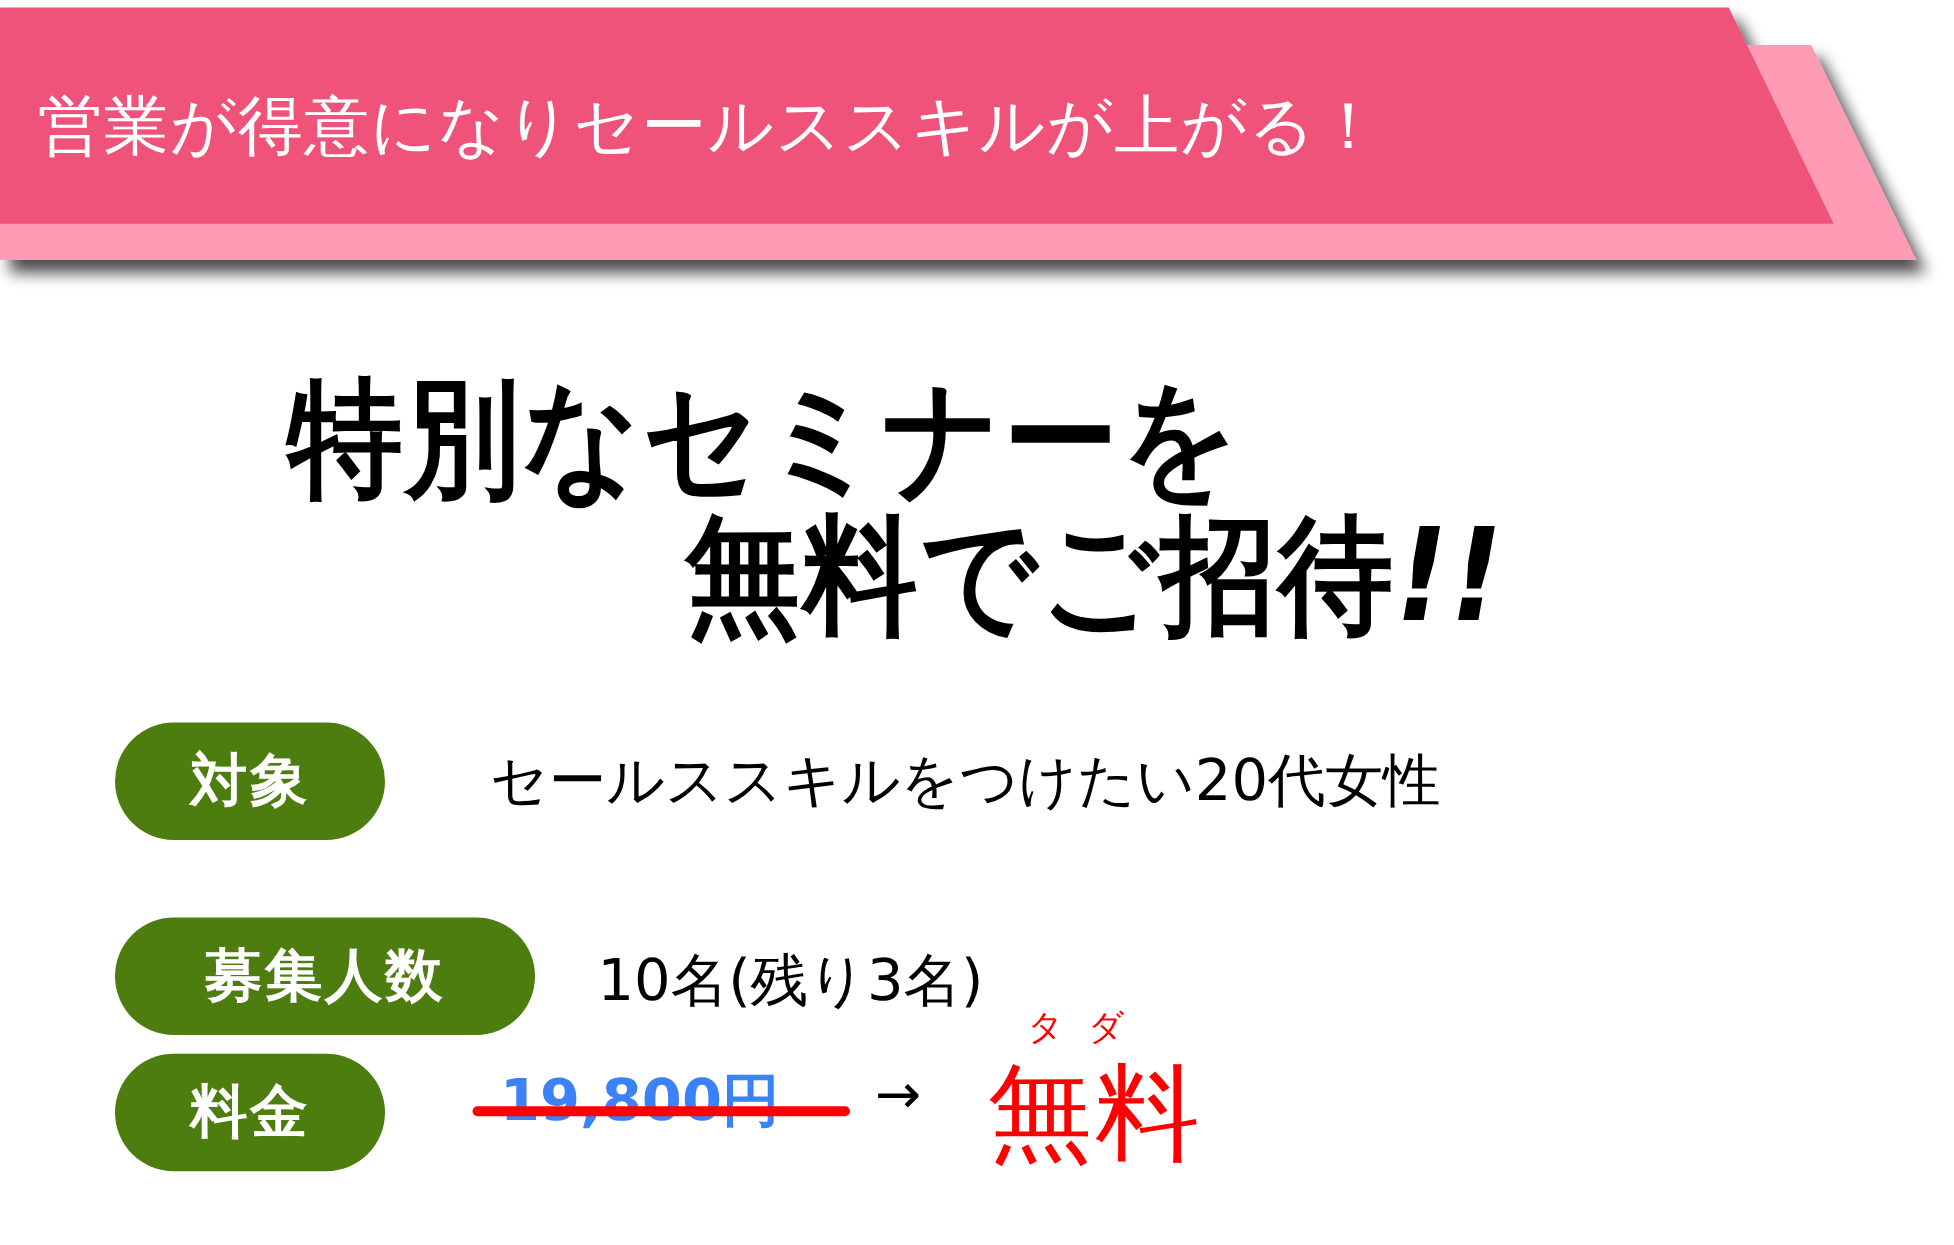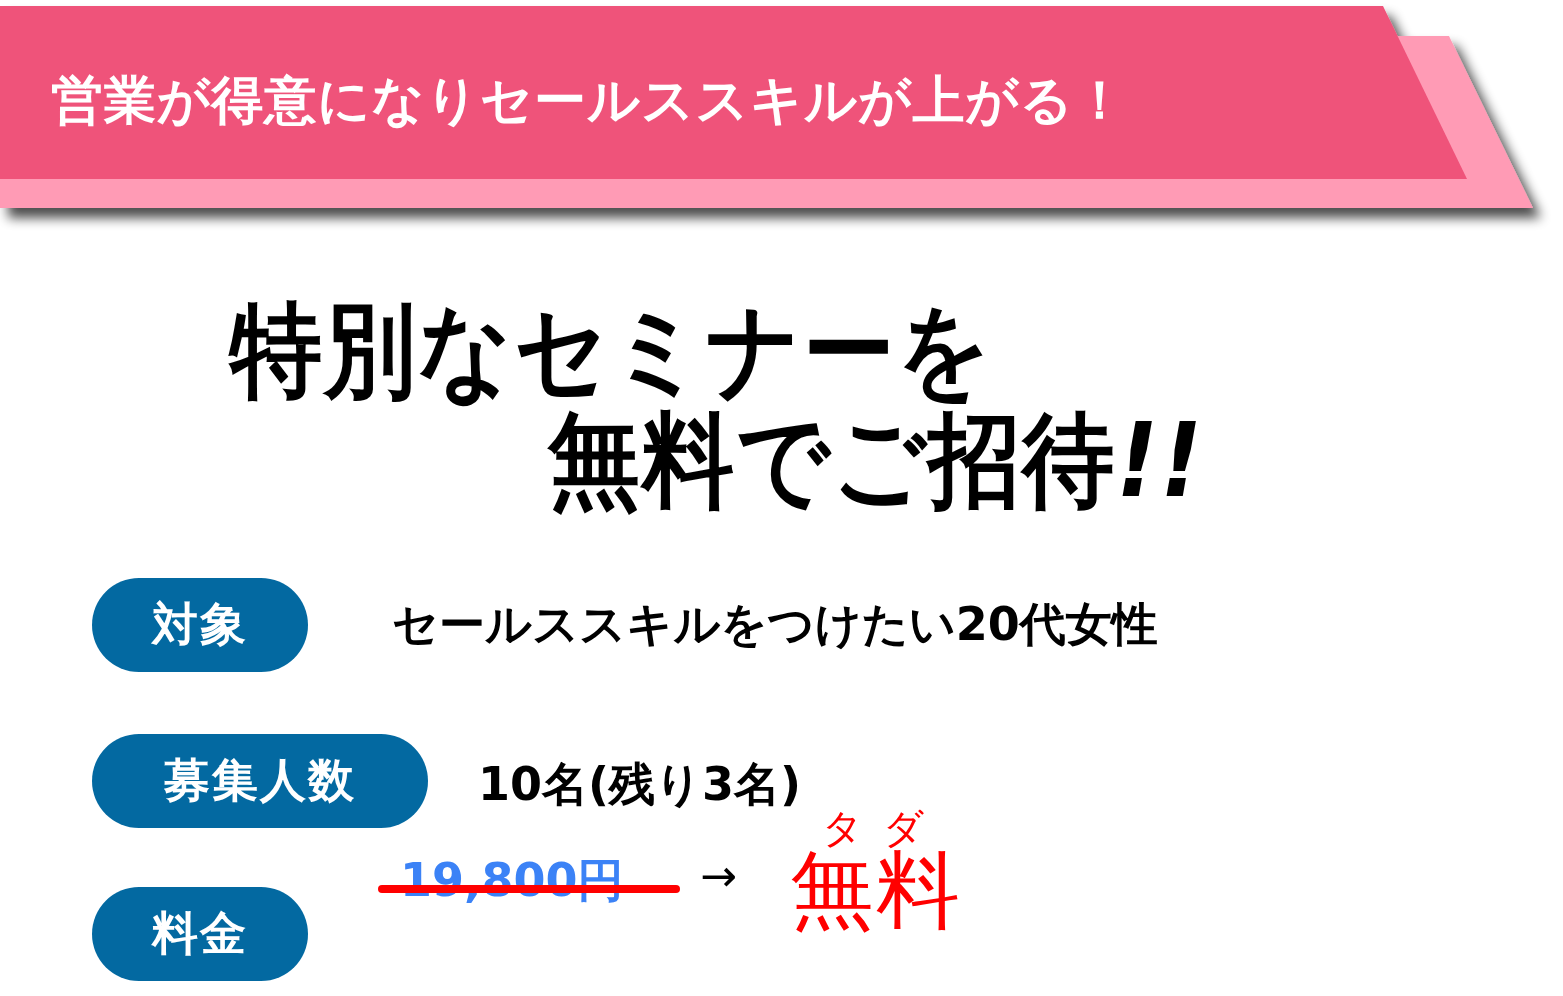--- a/index.html
+++ b/index.html
@@ -4,52 +4,52 @@
 <style>
   html, body { margin: 0; padding: 0; }
   body {
     width: 1563px; height: 996px; background: #ffffff; position: relative; overflow: hidden;
     font-family: "DejaVu Sans", "Liberation Sans", sans-serif;
   }
   .banner { position: absolute; left: 0; top: 0; width: 1563px; height: 240px; }
   .banner svg { position: absolute; left: 0; top: 0; }
   .banner-text {
     position: absolute; left: 30px; top: 66px; font-size: 52px; color: #ffffff;
-    letter-spacing: 1px; white-space: nowrap; font-weight: bold; margin-left: 21px;
+    letter-spacing: 1px; white-space: nowrap; font-weight: normal;
   }
   .headline {
     position: absolute; left: 230px; top: 300px; font-size: 92px; color: #000;
     font-weight: bold; line-height: 1; transform: scaleY(1.12); transform-origin: top left;
     white-space: nowrap; letter-spacing: 2px;
   }
   .headline2 {
     position: absolute; left: 548px; top: 410px; font-size: 92px; color: #000;
     font-weight: bold; line-height: 1; transform: scaleY(1.12); transform-origin: top left;
     white-space: nowrap; letter-spacing: 2px;
   }
   .excl { font-style: italic; }
   .pill {
-    position: absolute; background: #0369a1; color: #fff; border-radius: 48px;
+    position: absolute; background: #4d7c0f; color: #fff; border-radius: 48px;
     height: 94px; display: flex; align-items: center; justify-content: center;
     font-size: 46px; font-weight: bold; letter-spacing: 2px;
   }
   .value {
-    position: absolute; font-size: 46px; color: #000; white-space: nowrap; font-weight: bold;
+    position: absolute; font-size: 46px; color: #000; white-space: nowrap; font-weight: normal;
   }
   .old-price { position: absolute; left: 400px; top: 850px; font-size: 46px; color: #3b82f6; font-weight: bold; }
   .strike {
     position: absolute; left: 378px; top: 885px; width: 302px; height: 8px; background: #FF0000; border-radius: 4px;
   }
   .arrow { position: absolute; left: 700px; top: 850px; font-size: 44px; color: #000; }
   .free {
     position: absolute; left: 790px; top: 848px; font-size: 84px; color: #FF0000; font-weight: normal;
     line-height: 1; letter-spacing: 2px;
   }
   .ruby {
-    position: absolute; left: 822px; top: 808px; font-size: 40px; color: #FF0000; letter-spacing: 20px; line-height: 1;
+    position: absolute; left: 822px; top: 808px; font-size: 28px; color: #FF0000; letter-spacing: 20px; line-height: 1;
   }
 </style>
 </head>
 <body>
 
 <div class="banner">
   <svg width="1563" height="240" viewBox="0 0 1563 240">
     <defs>
       <filter id="sh" x="-5%" y="-20%" width="115%" height="160%">
         <feGaussianBlur in="SourceAlpha" stdDeviation="6"></feGaussianBlur>
@@ -73,18 +73,18 @@
 
 <div class="headline">特別なセミナーを</div>
 <div class="headline2"><span>無料でご招待</span><span class="excl">!!</span></div>
 
 <div class="pill" style="left:92px; top:578px; width:216px;">対象</div>
 <div class="value" style="left:392px; top:594px;">セールススキルをつけたい20代女性</div>
 
 <div class="pill" style="left:92px; top:734px; width:336px;">募集人数</div>
 <div class="value" style="left:478px; top:754px;">10名(残り3名)</div>
 
-<div class="pill" style="left:92px; top:843px; width:216px;margin-top:44px;">料金</div>
+<div class="pill" style="left:92px; top:843px; width:216px;">料金</div>
 <div class="old-price">19,800円</div>
 <div class="strike"></div>
 <div class="arrow">→</div>
 <div class="ruby">タダ</div>
 <div class="free">無料</div>
 
 </body></html>

